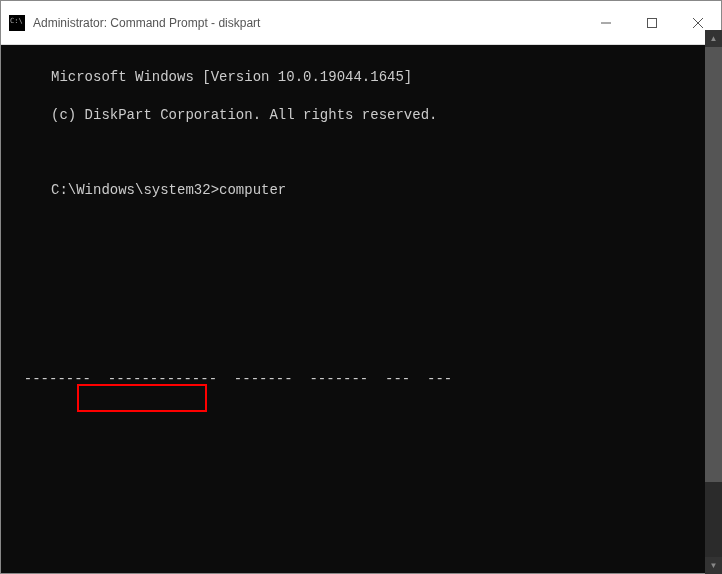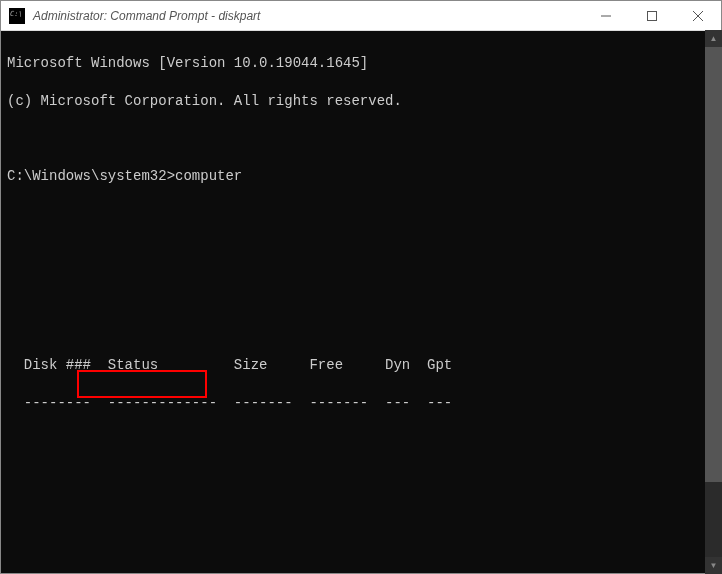--- a/index.html
+++ b/index.html
@@ -5,26 +5,25 @@
     * { margin: 0; padding: 0; box-sizing: border-box; }
     body {
       width: 722px;
       height: 574px;
       background: #f0f0f0;
       font-family: 'Segoe UI', Tahoma, sans-serif;
       border: 1px solid #888;
       overflow: hidden;
     }
     .titlebar {
-      height: 30px;
+      height: 44px;
       background: #ffffff;
       display: flex;
       align-items: center;
       border-bottom: 1px solid #ddd;
-      font-style: italic;
     }
     .titlebar-icon {
       width: 16px;
       height: 16px;
       margin: 0 8px;
       background: #000;
       position: relative;
     }
     .titlebar-icon::after {
       content: "C:\\";
@@ -57,21 +56,21 @@
       color: #cccccc;
       font-family: 'Consolas', 'Courier New', monospace;
       font-size: 14px;
       line-height: 1.35;
       padding: 4px 6px;
       height: calc(100% - 30px);
       white-space: pre;
       overflow: hidden;
       position: relative;
     }
-    .line { white-space: pre; }
+    .line { white-space: pre; margin-left: 44px; }
     .highlight-box {
       border: 2px solid #ff0000;
       position: absolute;
       pointer-events: none;
     }
     .table-row { white-space: pre; }
     .scrollbar-v {
       position: absolute;
       right: 0;
       top: 30px;
@@ -121,28 +120,27 @@
       <svg width="10" height="10" viewBox="0 0 10 10">
           <line x1="0" y1="0" x2="10" y2="10" stroke="#555" stroke-width="1"></line>
           <line x1="10" y1="0" x2="0" y2="10" stroke="#555" stroke-width="1"></line>
         </svg>
     </div>
   </div>
 </div>
 
 <div class="terminal">
 <div class="line">Microsoft Windows [Version 10.0.19044.1645]</div>
-<div class="line">(c) Microsoft Corporation. All rights reserved.</div>
+<div class="line">(c) DiskPart Corporation. All rights reserved.</div>
 <div class="line"> </div>
 <div class="line"><span>C:\Windows\system32&gt;</span><span>computer</span></div>
 <div class="line"> </div>
 <div class="line"> </div>
 <div class="line"> </div>
 <div class="line"> </div>
-<div class="table-row">  Disk ###  Status         Size     Free     Dyn  Gpt</div>
 <div class="table-row">  --------  -------------  -------  -------  ---  ---</div>
 
 
 
 
 
 <div class="highlight-box" style="left:76px; top:339px; width:130px; height:28px;"></div>
 </div>
 
 <div class="scrollbar-v">

